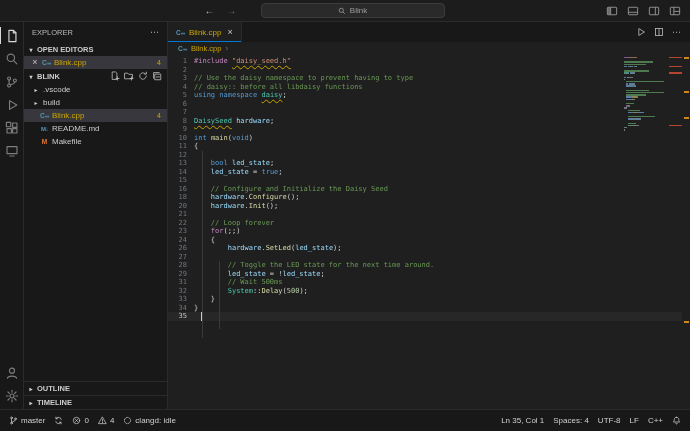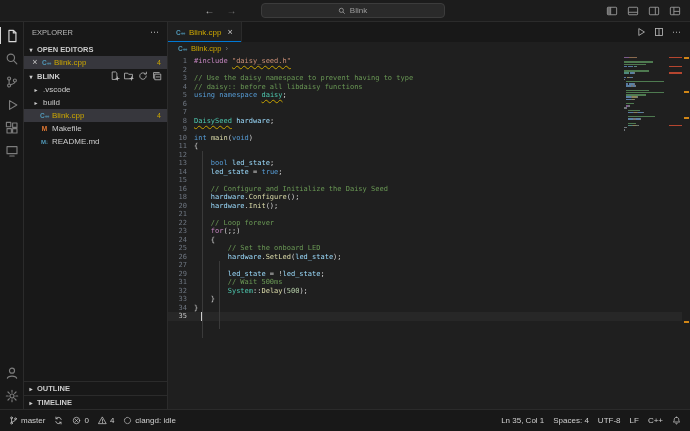--- a/index.html
+++ b/index.html
@@ -274,26 +274,26 @@
           <div class="row tree-row folder">
             <span class="chev">▸</span>
             <span class="flabel">build</span>
           </div>
           <div class="row tree-row file selected">
             <span class="ficon cpp">C<i>++</i></span>
             <span class="flabel warn">Blink.cpp</span>
             <span class="badge">4</span>
           </div>
           <div class="row tree-row file">
+            <span class="ficon md">M↓</span>
+            <span class="flabel">README.md</span>
+          </div>
+          <div class="row tree-row file">
             <span class="ficon mk">M</span>
             <span class="flabel">Makefile</span>
-          </div>
-          <div class="row tree-row file">
-            <span class="ficon md">M↓</span>
-            <span class="flabel">README.md</span>
           </div>
         </div>
       <div class="sb-fill"></div>
       <div class="section-header bottom-section">
         <span class="chev">▸</span>
         <span>OUTLINE</span>
       </div>
       <div class="section-header bottom-section">
         <span class="chev">▸</span>
         <span>TIMELINE</span>
@@ -412,30 +412,30 @@
             </div>
             <div class="code-line">
               <span class="ln">23</span>
               <span class="lc"><span class="tk-p">    </span><span class="tk-d">for</span><span class="tk-p">(;;)</span></span>
             </div>
             <div class="code-line">
               <span class="ln">24</span>
               <span class="lc"><span class="tk-p">    {</span></span>
             </div>
             <div class="code-line">
-              <span class="ln">25</span>
-              <span class="lc"><span class="tk-p">        </span><span class="tk-c">// Set the onboard LED</span></span>
-            </div>
-            <div class="code-line">
               <span class="ln">26</span>
               <span class="lc"><span class="tk-p">        </span><span class="tk-v">hardware</span><span class="tk-p">.</span><span class="tk-f">SetLed</span><span class="tk-p">(</span><span class="tk-v">led_state</span><span class="tk-p">);</span></span>
             </div>
             <div class="code-line">
               <span class="ln">27</span>
               <span class="lc"></span>
+            </div>
+            <div class="code-line">
+              <span class="ln">28</span>
+              <span class="lc"><span class="tk-p">        </span><span class="tk-c">// Toggle the LED state for the next time around.</span></span>
             </div>
             <div class="code-line">
               <span class="ln">29</span>
               <span class="lc"><span class="tk-p">        </span><span class="tk-v">led_state</span><span class="tk-p"> = !</span><span class="tk-v">led_state</span><span class="tk-p">;</span></span>
             </div>
             <div class="code-line">
               <span class="ln">31</span>
               <span class="lc"><span class="tk-p">        </span><span class="tk-c">// Wait 500ms</span></span>
             </div>
             <div class="code-line">

